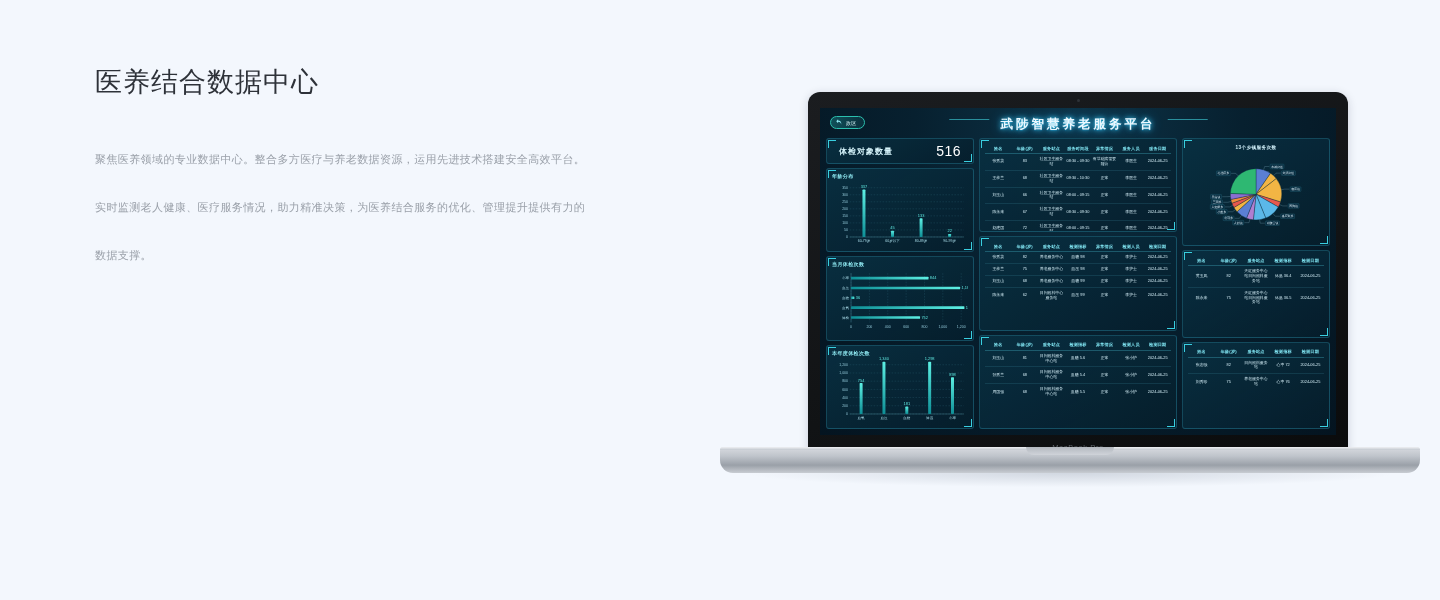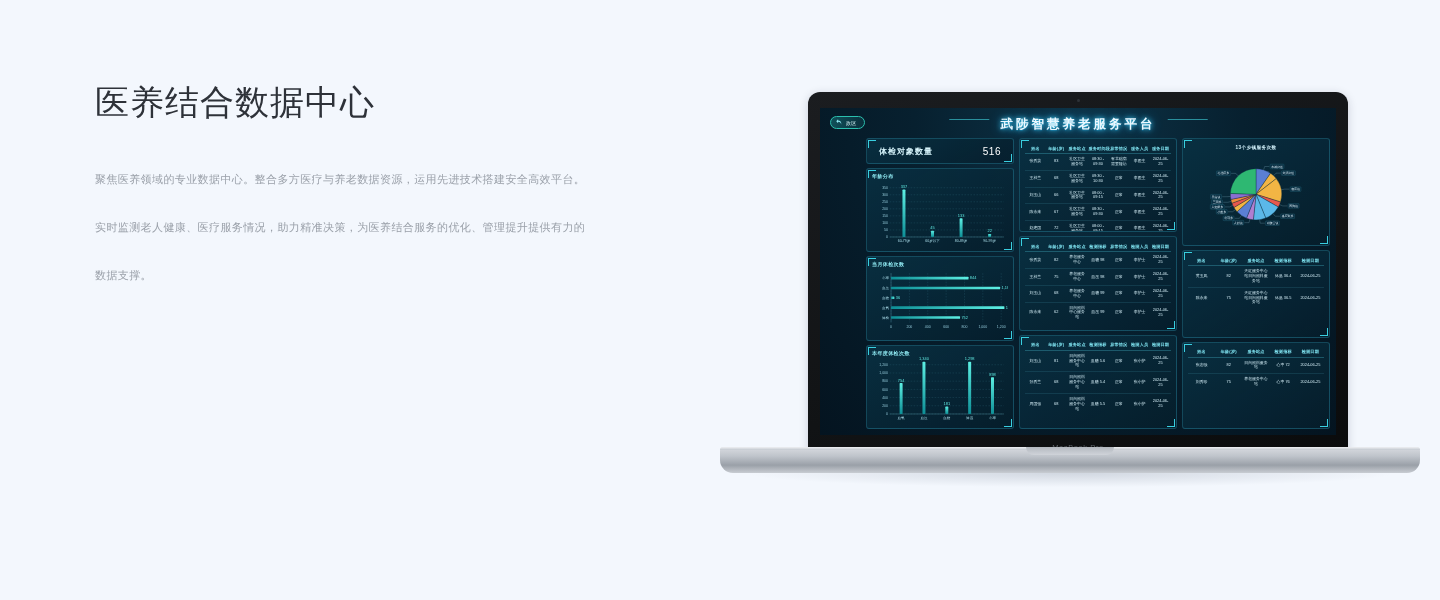--- a/index.html
+++ b/index.html
@@ -7,22 +7,22 @@
     width: 1440px; height: 600px;
     overflow: hidden;
     background: #f3f7fd;
     font-family: "Liberation Sans", "DejaVu Sans", sans-serif;
   }
   .page { position: relative; width: 1440px; height: 600px; background: #f3f7fd; }
 
   
   .copy { position: absolute; left: 95px; top: 62px; width: 520px; }
   .copy-title {
-    font-size: 34px; color: #2e3239; font-weight: 400;
-    letter-spacing: 1px; line-height: 40px; margin-top: 20px;
+    font-size: 27px; color: #2e3239; font-weight: 400;
+    letter-spacing: 1px; line-height: 40px;
   }
   .copy-body {
     margin-top: 33px;
     font-size: 11px; color: #9aa0a9; font-weight: 400;
     line-height: 48px; letter-spacing: 0.4px; width: 500px;
   }
 
   
   .laptop { position: absolute; left: 720px; top: 92px; width: 700px; height: 400px; }
 
@@ -100,21 +100,21 @@
   .title-deco::after  { right: -14px; transform: skewX(-28deg); }
   .dash-title {
     font-size: 12.5px; font-weight: 700; letter-spacing: 3px;
     color: #eaf8ff;
     text-shadow: 0 0 5px #3fd9ff, 0 0 11px #1c86c4, 0 1px 0 #0a4a6b;
     white-space: nowrap;
   }
 
   .dash-body { flex: 1; display: flex; gap: 5px; min-height: 0; }
 
-  .col-left  { width: 148px; display: flex; flex-direction: column; gap: 4px; margin-left: 40px; }
+  .col-left  { width: 148px; display: flex; flex-direction: column; gap: 4px; }
   .col-mid   { flex: 1; display: flex; flex-direction: column; gap: 4px; }
   .col-right { width: 148px; display: flex; flex-direction: column; gap: 4px; }
 
   .panel {
     position: relative;
     background: linear-gradient(150deg, rgba(9,48,66,.92), rgba(6,30,44,.88));
     border: 1px solid rgba(47,150,175,.35);
     border-radius: 3px;
     padding: 4px 5px;
     overflow: hidden;
@@ -127,21 +127,21 @@
   .panel::after  { right: 1px; bottom: 1px; border-right: 1px solid #39cfe0; border-bottom: 1px solid #39cfe0; }
 
   .panel-title { font-size: 5px; color: #8fe9f2; font-weight: 700; letter-spacing: .4px; margin-bottom: 1px; }
 
   
   .kpi {
     height: 26px; display: flex; align-items: center; justify-content: space-between;
     padding: 0 12px;
   }
   .kpi-label { font-size: 8px; color: #d6f4fb; font-weight: 700; letter-spacing: 1px; }
-  .kpi-value { font-size: 10px; color: #ffffff; font-weight: 400; letter-spacing: .5px; }
+  .kpi-value { font-size: 14px; color: #ffffff; font-weight: 400; letter-spacing: .5px; }
 
   
   .chart-panel { flex: 1; display: flex; flex-direction: column; min-height: 0; }
   .chart-area { flex: 1; position: relative; min-height: 0; }
 
   svg.chart { width: 100%; height: 100%; display: block; }
   .grid-line { stroke: rgba(90,170,190,.28); stroke-width: .4; }
   .axis-line { stroke: rgba(120,200,220,.5); stroke-width: .4; }
   .tick-txt  { fill: #8fc4d4; font-size: 2.6px; font-family: "Liberation Sans", sans-serif; }
   .cat-txt   { fill: #a9dbe8; font-size: 2.6px; font-family: "Liberation Sans", sans-serif; }

